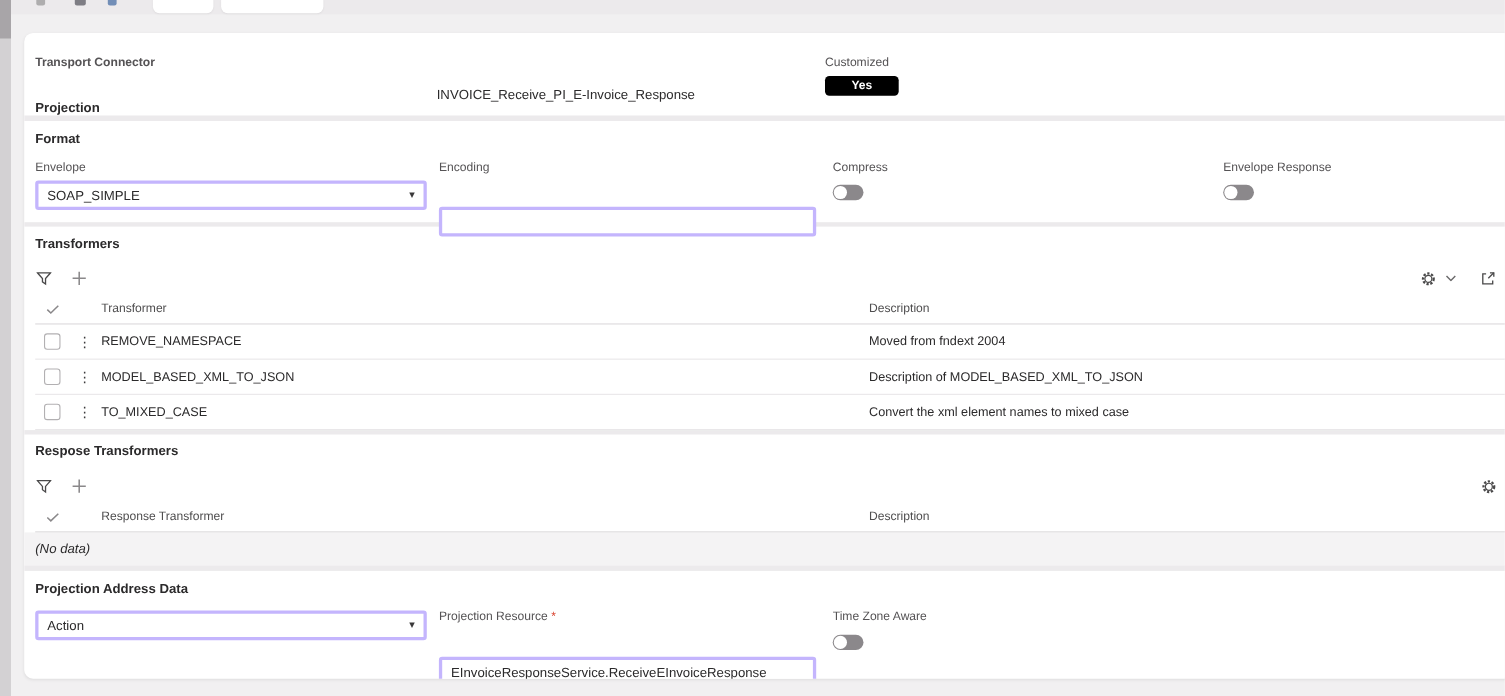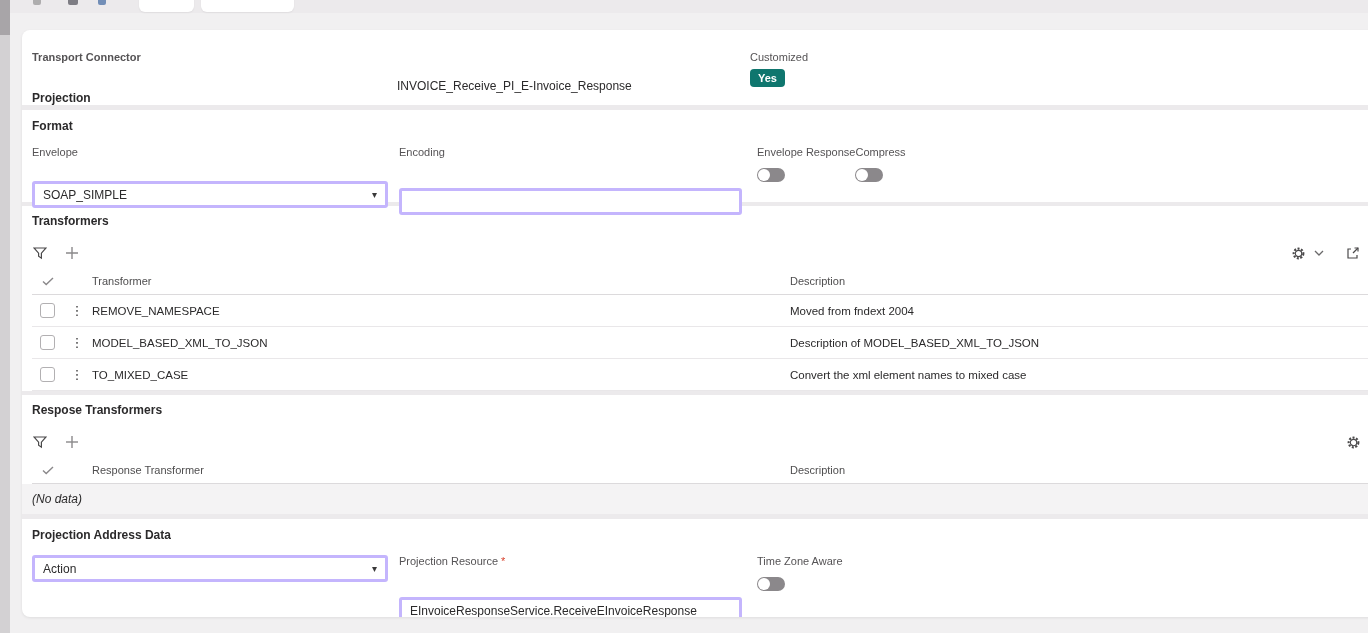--- a/index.html
+++ b/index.html
@@ -34,30 +34,30 @@
   .sec-title { font-size:12px; font-weight:bold; color:#2b2a2b; }
 
   
   .hdr-section { height:75px; padding-top:21px; display:flex; }
   .field-label { font-size:11px; color:#555355; }
   .field-value { font-size:12px; color:#2b2a2b; margin-top:28px; }
   .col1 { width:365px;font-weight:bold; }
   .col2 { width:353px; }
   .col3 { width:355px; }
   .badge-yes {
-    display:inline-block; margin-top:6px; background:#0f766e; color:#fff;
-    font-size:11px; font-weight:bold; padding:3px 8px; border-radius:4px;text-align:center;
+    display:inline-block; margin-top:6px; background:#000000; color:#fff;
+    font-size:11px; font-weight:bold; padding:3px 24px; border-radius:4px;text-align:center;
   }
 
   
   .form-section { height:92px; padding-top:9px; }
   .fields-row { display:flex; margin-top:13px; }
   .fgroup { display:flex; flex-direction:column; }
   .fgroup .field-label { margin-bottom:6px; }
-  .w356 { width:356px; margin-right:11px;gap:17px; }
+  .w356 { width:356px; margin-right:11px; }
   .w343 { width:343px; margin-right:15px;gap:24px; }
   .select-box, .text-input {
     height:27px; border:3px solid #c4b5fd; border-radius:3px; background:#fff;
     font-size:12px; color:#2b2a2b; padding:0 8px; width:100%;
     display:flex; align-items:center; justify-content:space-between;
   }
   .text-input { font-family:"Liberation Sans","DejaVu Sans",sans-serif; outline:none; display:block; line-height:25px; }
   .caret { font-size:10px; color:#3a393a; }
   .req { color:#d9432e; margin-left:3px; }
 
@@ -127,28 +127,28 @@
         <div class="field-label">Envelope</div>
         <div class="select-box">
           <span>SOAP_SIMPLE</span>
           <span class="caret">▾</span>
         </div>
       </div>
       <div class="fgroup w343">
         <div class="field-label">Encoding</div>
         <input class="text-input" type="text" value="" style="">
       </div>
-      <div class="fgroup">
-        <div class="field-label">Envelope Response</div>
+      <div class="fgroup" style="width:355px;">
+        <div class="field-label">Compress</div>
         <div class="toggle">
             <span class="knob"></span>
           </div>
       </div>
-      <div class="fgroup" style="width:355px;">
-        <div class="field-label">Compress</div>
+      <div class="fgroup">
+        <div class="field-label">Envelope Response</div>
         <div class="toggle">
             <span class="knob"></span>
           </div>
       </div>
     </div>
   </div>
 
   <div class="divider thin"></div>
 
   <div class="section tbl-section">

